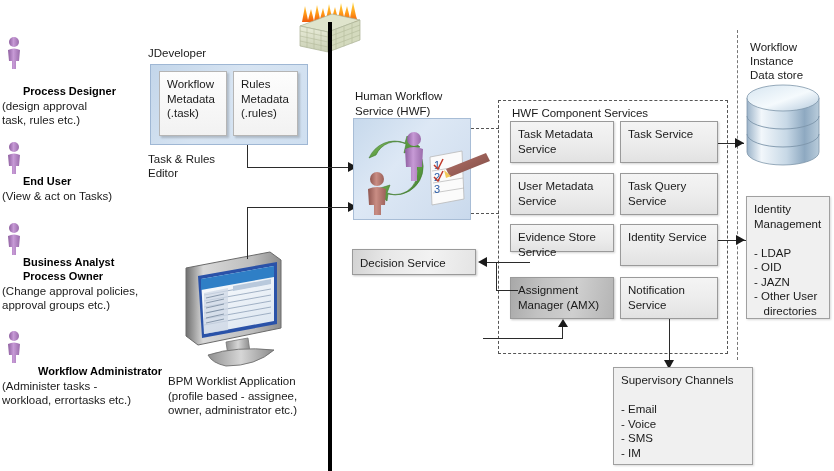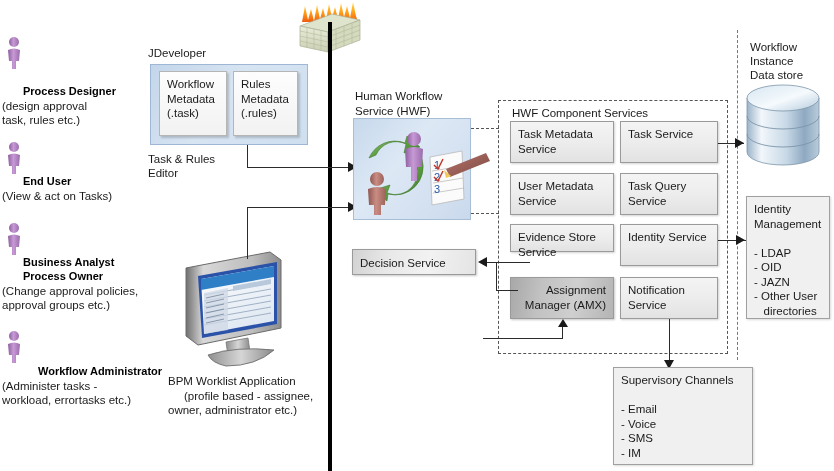--- a/index.html
+++ b/index.html
@@ -16,21 +16,20 @@
   .gbox{
     box-sizing:border-box;
     border:1px solid #9a9a9a;
     background:linear-gradient(100deg,#d2d2d2 0%,#e8e8e8 28%,#f2f2f2 62%,#e4e4e4 100%);
     box-shadow:1px 1px 2px rgba(0,0,0,.22);
     font-size:11.5px;line-height:14.5px;color:#1a1a1a;
     padding:5px 7px;white-space:pre;
   }
   .gbox.dark{
     background:linear-gradient(100deg,#a8a8a8 0%,#c2c2c2 30%,#cfcfcf 62%,#b4b4b4 100%);
-    text-align:right;
   }
   .gbox.flat{
     background:linear-gradient(180deg,#f4f4f4 0%,#ececec 55%,#e2e2e2 100%);
     box-shadow:1px 1px 2px rgba(0,0,0,.18);
   }
   .gbox.plain{
     background:#f0f0f0;border:1px solid #a0a0a0;box-shadow:1px 1px 2px rgba(0,0,0,.15);
   }
   .whitebox{
     box-sizing:border-box;border:1px solid #b5b5b5;
@@ -158,21 +157,21 @@
           <path d="M28 68 L46 64"></path>
           <path d="M28 73 L46 69"></path>
       </g>
       <path d="M55 36 L93 29 L93 34 L55 41 Z" fill="#b9c9dc"></path>
 
       <path d="M48 92 L70 88 L72 102 L50 106 Z" fill="url(#stand)" stroke="#777" stroke-width="0.8"></path>
       <path d="M30 105 Q58 96 96 100 Q78 116 48 116 Q34 113 30 105 Z" fill="url(#stand)" stroke="#6e6e6e" stroke-width="0.9"></path>
     </svg>
   </div>
   <div class="abs caption" style="left:168px;top:374px;">BPM Worklist Application</div>
-  <div class="abs caption" style="left:184px;top:389px;">(profile based - assignee,</div>
+  <div class="abs caption" style="left:168px;top:389px;">(profile based - assignee,</div>
   <div class="abs caption" style="left:168px;top:403px;">owner, administrator etc.)</div>
 
   <div class="abs" style="left:296px;top:0px;">
     <svg width="68" height="58" viewBox="0 0 68 58" aria-hidden="true">
       <defs>
         <linearGradient id="brick" x1="0" y1="0" x2="0" y2="1">
           <stop offset="0%" stop-color="#e9ecd9"></stop>
             <stop offset="100%" stop-color="#c9cfb4"></stop>
         </linearGradient>
         <linearGradient id="flame" x1="0" y1="0" x2="0" y2="1">

